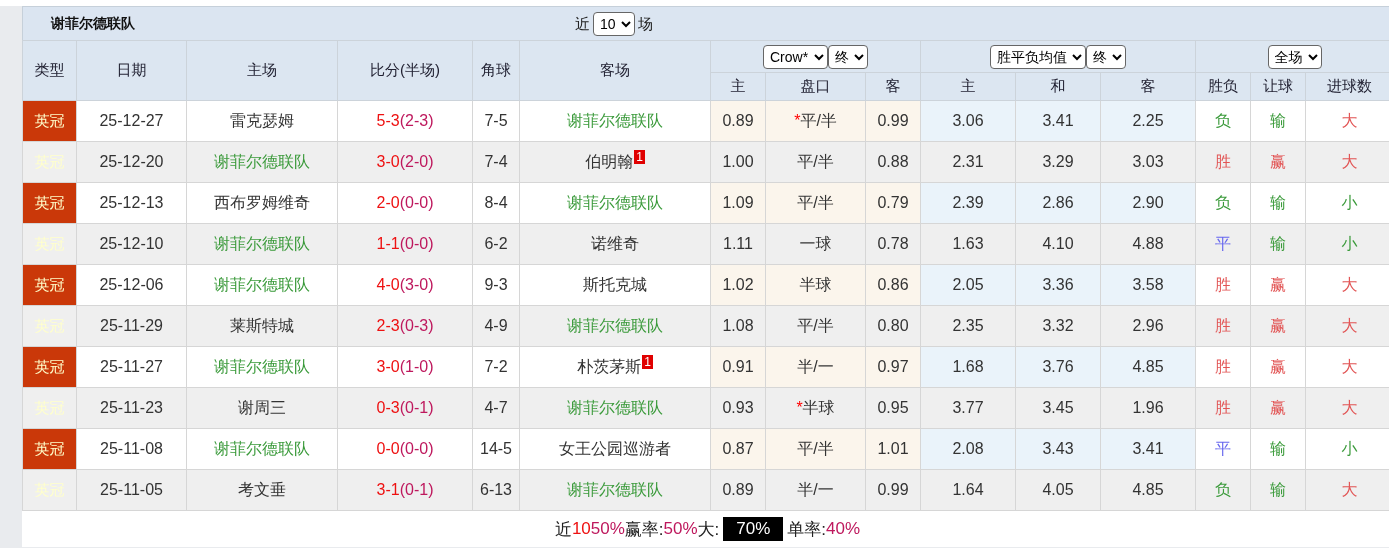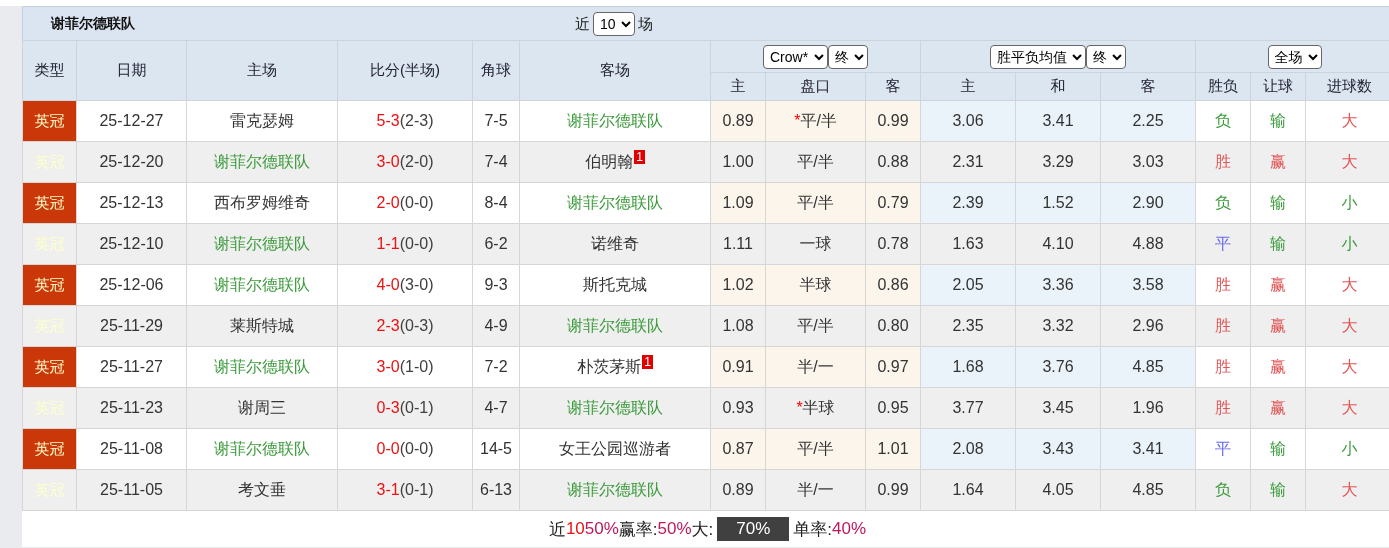--- a/index.html
+++ b/index.html
@@ -37,39 +37,39 @@
   tr.h2 th { height: 28px; }
   .sel-wrap { display: flex; justify-content: center; align-items: center; gap: 0; }
   tbody td { height: 41px; font-size: 16px; color: #333; background: #fff; border-color: #d6d6d6; }
   tbody tr.even td { background: #efefef; }
   tbody td.col-odds { background: #fbf5ec; }
   tbody td.col-avg  { background: #eaf3fa; }
   tbody td.league   { background: #ca3809; color: #ffffcc; font-size: 15px; }
   .team { color: #333; text-align: right; }
   .team.self { color: #3a9a3a; }
   .ft { color: #ee1111; }
-  .ht { color: #404040; }
+  .ht { color: #be185d; }
   .star { color: #ff0000; }
   .badge {
     display: inline-block; background: #e00000; color: #fff;
     font-size: 12px; line-height: 14px; min-width: 10px;
     padding: 0 2px; vertical-align: super; margin-left: 1px;
   }
   .c-w { color: #e25555; }
   .c-l { color: #3a9a3a; }
   .c-d { color: #6666ee; }
 
   
   .footer {
     height: 36px; background: #fff; display: flex; align-items: center; justify-content: center;
     font-size: 17px; color: #222;
   }
   .footer .blue { color: #be185d; }
   .footer .red { color: #ee1111; }
-  .footer .hot { background: #404040; color: #fff; padding: 2px 19px; margin: 0 4px; }
+  .footer .hot { background: #000000; color: #fff; padding: 2px 13px; margin: 0 4px; }
 </style>
 </head>
 <body>
 
 <div class="top-strip"></div>
 
 <div class="board">
 
   <div class="titlebar">
     <span class="title">谢菲尔德联队</span>
@@ -175,21 +175,21 @@
           <td class="league">英冠</td>
           <td>25-12-13</td>
           <td><span class="team">西布罗姆维奇</span></td>
           <td><span class="ft">2-0</span><span class="ht">(0-0)</span></td>
           <td>8-4</td>
           <td><span class="team self">谢菲尔德联队</span></td>
           <td class="col-odds">1.09</td>
           <td class="col-odds"><span>平/半</span></td>
           <td class="col-odds">0.79</td>
           <td class="col-avg">2.39</td>
-          <td class="col-avg">1.52</td>
+          <td class="col-avg">2.86</td>
           <td class="col-avg">2.90</td>
           <td><span class="c-l">负</span></td>
           <td><span class="c-l">输</span></td>
           <td><span class="c-l">小</span></td>
         </tr>
         <tr class="even">
           <td class="league">英冠</td>
           <td>25-12-10</td>
           <td><span class="team self">谢菲尔德联队</span></td>
           <td><span class="ft">1-1</span><span class="ht">(0-0)</span></td>

